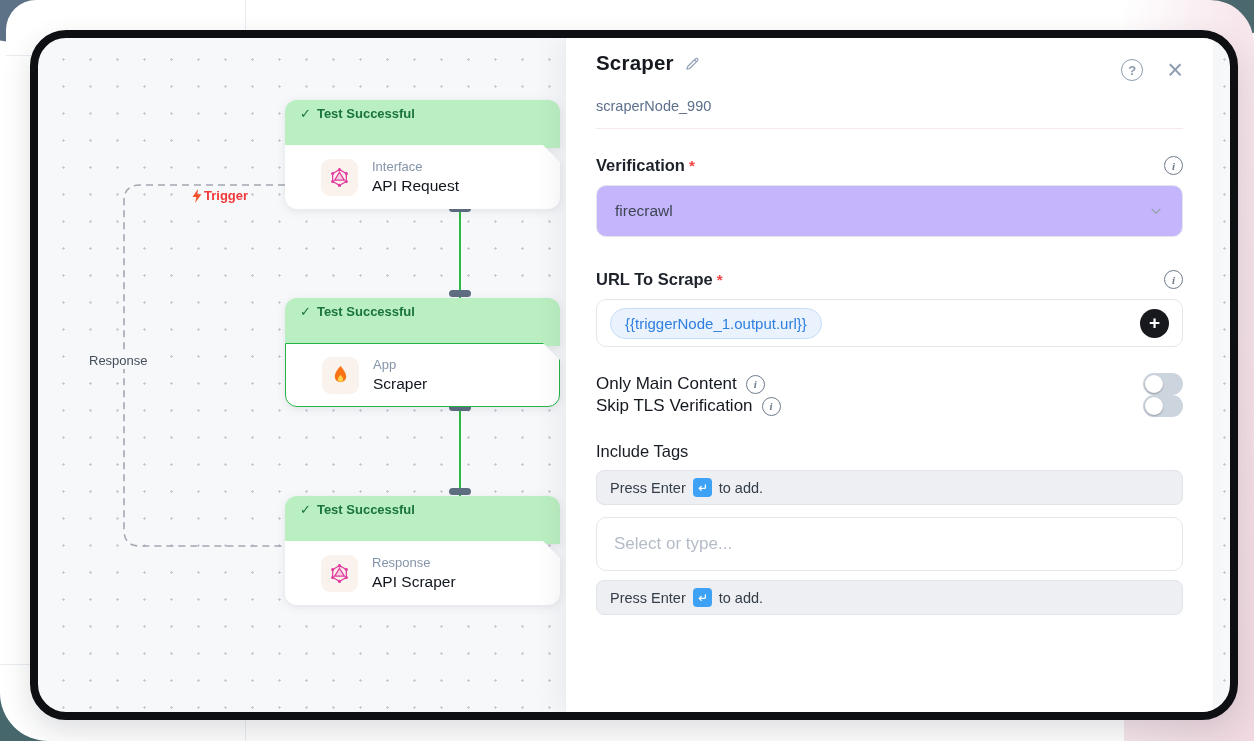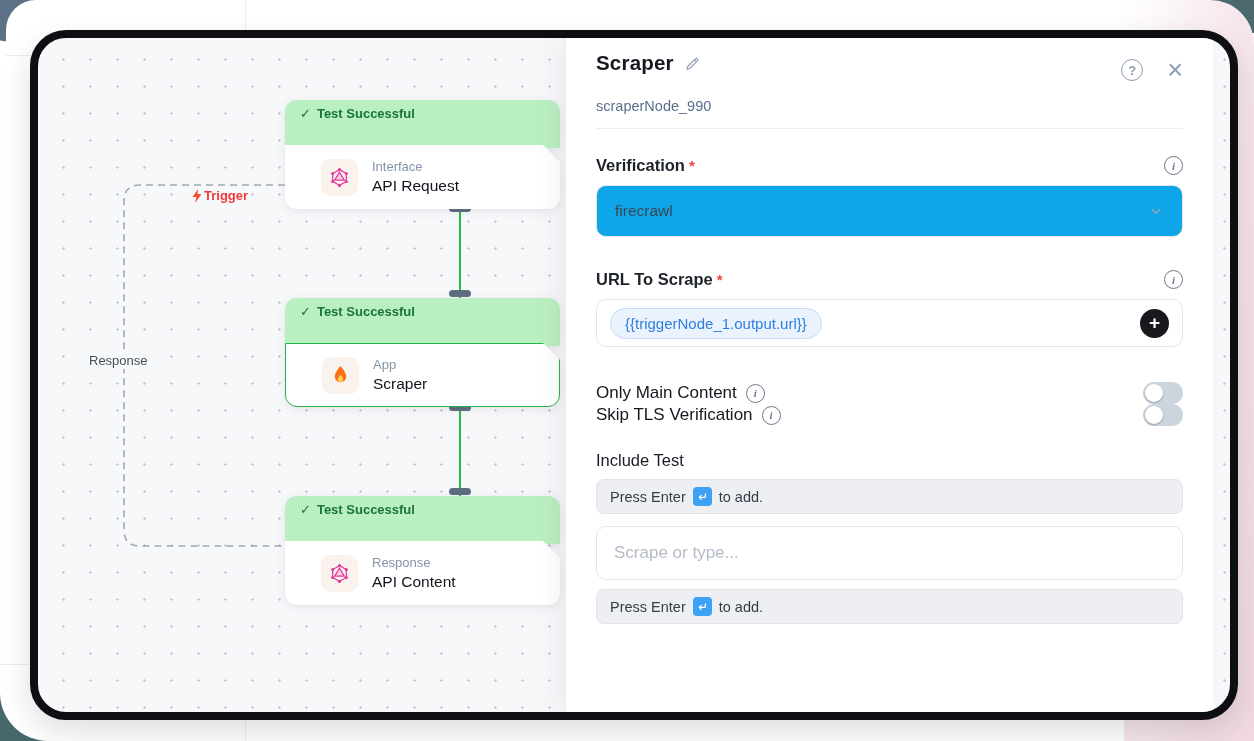--- a/index.html
+++ b/index.html
@@ -66,33 +66,33 @@
   .panel-divider { height:1px; background:#f5e9e9; margin-top:14px; }
 
   .field-label-row { display:flex; justify-content:space-between; align-items:center; }
   .field-label { font-size:16.5px; font-weight:700; color:#1d222b; }
   .req { color:#f04343; font-size:15px; margin-left:4px; font-weight:700; }
   .info-badge { width:19px; height:19px; border-radius:50%; border:1.6px solid #6e7b8c;
     display:inline-flex; align-items:center; justify-content:center;
     font-size:11px; font-style:italic; font-weight:700; color:#6e7b8c; font-family:"Liberation Serif",serif; flex:none; }
 
   .select-box { margin-top:10px; height:52px; border:1px solid #e3e6ea; border-radius:10px;
-    display:flex; align-items:center; padding:0 18px; font-size:15.5px; color:#3d4553; background:#0ea5e9; }
+    display:flex; align-items:center; padding:0 18px; font-size:15.5px; color:#3d4553; background:#c4b5fd; }
   .select-box .chev { margin-left:auto; }
 
   .url-box { margin-top:10px; height:48px; border:1px solid #e3e6ea; border-radius:10px;
     display:flex; align-items:center; padding:0 13px; background:#fff; }
   .chip { background:#e9f2fd; border:1px solid #c3dcf8; border-radius:16px; padding:6px 14px;
     font-size:15px; color:#2f7fe0; }
   .add-btn { margin-left:auto; width:29px; height:29px; border-radius:50%; background:#17191d;
     color:#fff; display:flex; align-items:center; justify-content:center; font-size:19px; font-weight:600;
     line-height:1; padding-bottom:2px; }
 
   .toggle-row { display:flex; justify-content:space-between; align-items:center; }
-  .toggle-row.first { margin-top:35px; }
+  .toggle-row.first { margin-top:26px; }
   .toggle-row + .toggle-row { }
   .toggle-label-wrap { display:flex; align-items:center; gap:9px; font-size:17px; font-weight:500; color:#14181f; }
   .toggle { width:40px; height:22px; border-radius:11px; background:#ccd4de; position:relative; }
   .toggle::after { content:""; position:absolute; left:2px; top:2px; width:18px; height:18px;
     border-radius:50%; background:#fff; box-shadow:0 1px 2px rgba(0,0,0,.28); }
 
   .tags-label { margin-top:25px; font-size:16.5px; font-weight:500; color:#181d25; }
   .hint-bar { margin-top:9px; height:35px; background:#edeff2; border:1px solid #e0e3e8; border-radius:8px;
     display:flex; align-items:center; padding:0 13px; gap:7px; font-size:14.5px; color:#353d49; }
   .enter-key { width:19px; height:19px; border-radius:4px; background:#3da1f5; display:flex;
@@ -194,21 +194,21 @@
             <circle cx="10" cy="2.5" r="1.5" fill="#e2399f"></circle>
               <circle cx="16.5" cy="6.2" r="1.5" fill="#e2399f"></circle>
             <circle cx="16.5" cy="13.8" r="1.5" fill="#e2399f"></circle>
               <circle cx="10" cy="17.5" r="1.5" fill="#e2399f"></circle>
             <circle cx="3.5" cy="13.8" r="1.5" fill="#e2399f"></circle>
               <circle cx="3.5" cy="6.2" r="1.5" fill="#e2399f"></circle>
           </svg>
         </div>
         <div class="node-text">
           <div class="node-type">Response</div>
-          <div class="node-name">API Content</div>
+          <div class="node-name">API Scraper</div>
         </div>
       </div>
     </div>
   </div>
 
   <div class="panel">
 
     <div class="panel-header">
       <div class="title-wrap">
         <span class="panel-title">Scraper</span>
@@ -263,32 +263,32 @@
     <div class="toggle-row">
       <div class="toggle-label-wrap">
         <span>Skip TLS Verification</span>
         <span class="info-badge">
             <span>i</span>
           </span>
       </div>
       <div class="toggle"></div>
     </div>
 
-    <div class="tags-label">Include Test</div>
+    <div class="tags-label">Include Tags</div>
     <div class="hint-bar">
       <span>Press Enter</span>
       <span class="enter-key">
         <svg width="12" height="12" viewBox="0 0 16 16">
           <path d="M12.5 4 v3.2 a1.3 1.3 0 0 1 -1.3 1.3 H4.5 M7 5.8 L4.2 8.5 L7 11.2" fill="none" stroke="#ffffff" stroke-width="1.7" stroke-linecap="round" stroke-linejoin="round"></path>
         </svg>
       </span>
       <span>to add.</span>
     </div>
     <div class="type-input">
-      <span>Scrape or type...</span>
+      <span>Select or type...</span>
     </div>
 
     <div class="hint-bar">
       <span>Press Enter</span>
       <span class="enter-key">
         <svg width="12" height="12" viewBox="0 0 16 16">
           <path d="M12.5 4 v3.2 a1.3 1.3 0 0 1 -1.3 1.3 H4.5 M7 5.8 L4.2 8.5 L7 11.2" fill="none" stroke="#ffffff" stroke-width="1.7" stroke-linecap="round" stroke-linejoin="round"></path>
         </svg>
       </span>
       <span>to add.</span>

